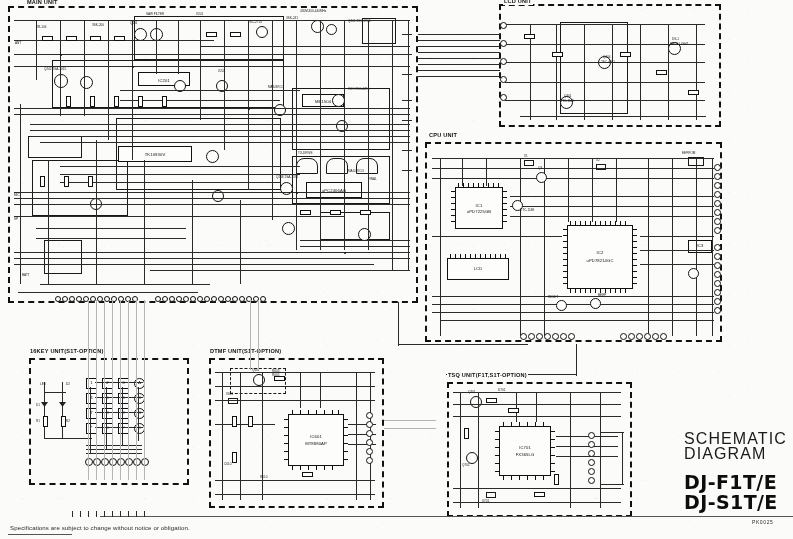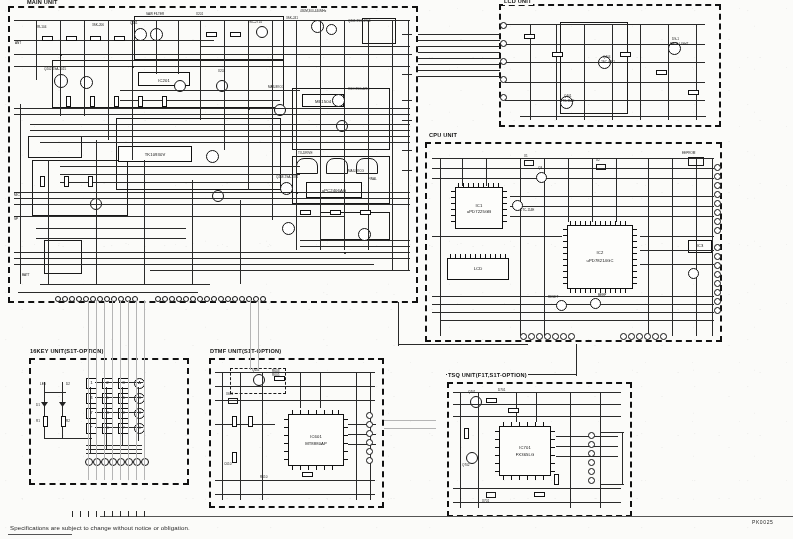--- a/index.html
+++ b/index.html
@@ -784,20 +784,26 @@
     <div class="conn" style="left:0px;top:9px;width:5px;height:5px;"></div>
     <div class="conn" style="left:0px;top:18px;width:5px;height:5px;"></div>
     <div class="conn" style="left:0px;top:27px;width:5px;height:5px;"></div>
     <div class="conn" style="left:0px;top:36px;width:5px;height:5px;"></div>
     <div class="conn" style="left:0px;top:45px;width:5px;height:5px;"></div>
   </div>
   <div class="wire v" style="left:622px;top:432px;height:52px;"></div>
   <div class="wire h" style="left:600px;top:432px;width:24px;"></div>
   <div class="wire h" style="left:600px;top:484px;width:24px;"></div>
 
+  <div class="title-block" style="left:684px;top:431px;">
+    <div class="t-schem">SCHEMATIC</div>
+    <div class="t-schem">DIAGRAM</div>
+    <div class="t-model" style="margin-top:11px;">DJ-F1T/E</div>
+    <div class="t-model">DJ-S1T/E</div>
+  </div>
   <div class="partno" style="position:absolute;left:752px;top:519px;">PK0025</div>
 
   <div class="disclaimer" style="left:10px;top:524px;">Specifications are subject to change without notice or obligation.</div>
   <div class="rule" style="left:8px;top:534px;width:64px;"></div>
   <div class="rule" style="left:100px;top:516px;width:693px;"></div>
 
   <div style="position:absolute;left:72px;top:511px;width:110px;height:6px;">
     <div class="wire v" style="left:0px;top:0;height:6px;"></div>
     <div class="wire v" style="left:8px;top:0;height:6px;"></div>
     <div class="wire v" style="left:16px;top:0;height:6px;"></div>

